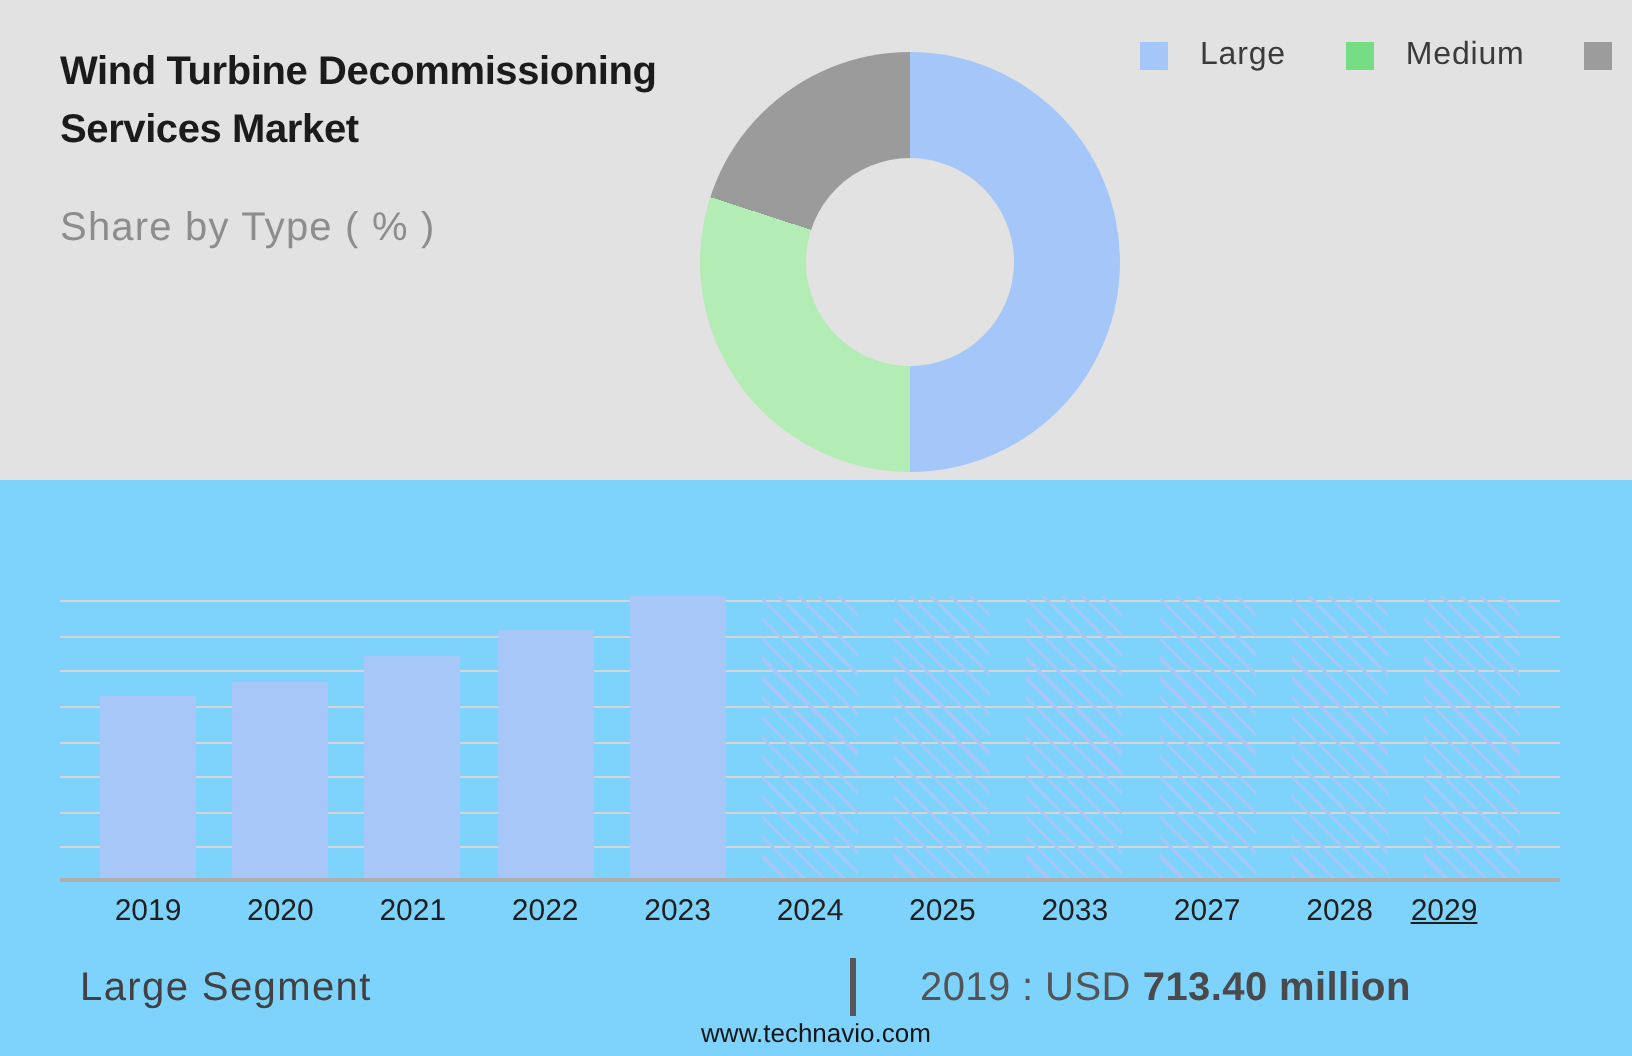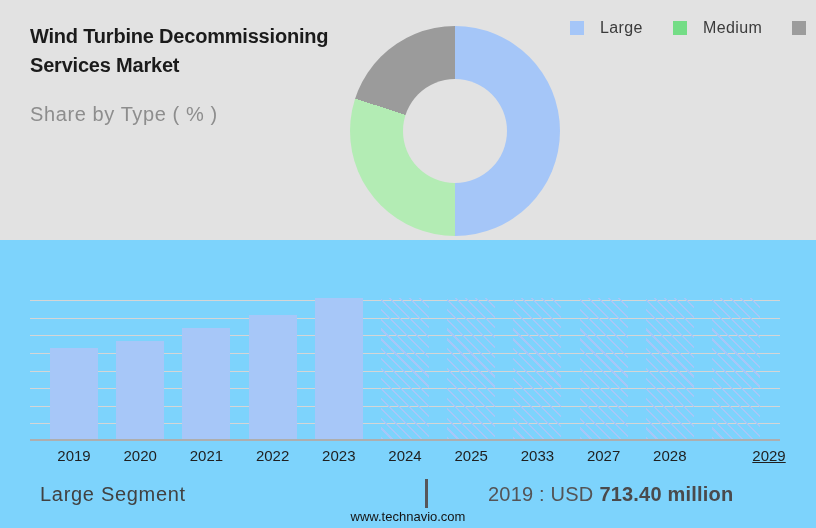--- a/index.html
+++ b/index.html
@@ -123,21 +123,20 @@
     left: 425px; top: 239px;
     width: 3px; height: 29px;
     background: #57575a;
   }
   .value-caption {
     position: absolute;
     left: 460px; top: 243px;
     font-size: 20px;
     color: #545456;
     letter-spacing: 0.2px;
-    margin-left: 28px;
   }
   .value-caption b {
     font-weight: 700;
     color: #4a4a4c;
     margin-left: 6px;
   }
   .website-footer {
     position: absolute;
     left: 0; top: 269px;
     width: 816px;
@@ -207,21 +206,21 @@
         <div class="xlabel" style="left: 11px;">2019</div>
         <div class="xlabel" style="left: 77.2px;">2020</div>
         <div class="xlabel" style="left: 143.4px;">2021</div>
         <div class="xlabel" style="left: 209.6px;">2022</div>
         <div class="xlabel" style="left: 275.8px;">2023</div>
         <div class="xlabel" style="left: 342px;">2024</div>
         <div class="xlabel" style="left: 408.2px;">2025</div>
         <div class="xlabel" style="left: 474.4px;">2033</div>
         <div class="xlabel" style="left: 540.6px;">2027</div>
         <div class="xlabel" style="left: 606.8px;">2028</div>
-        <div class="xlabel" style="left: 706px; text-decoration: underline;">2029</div>
+        <div class="xlabel" style="left: 659px; text-decoration: underline;">2029</div>
       </div>
 
     <div class="segment-caption">Large Segment</div>
 
     <div class="divider"></div>
 
     <div class="value-caption"><span>2019 : USD</span><b>713.40 million</b></div>
 
     <div class="website-footer">www.technavio.com</div>
 

